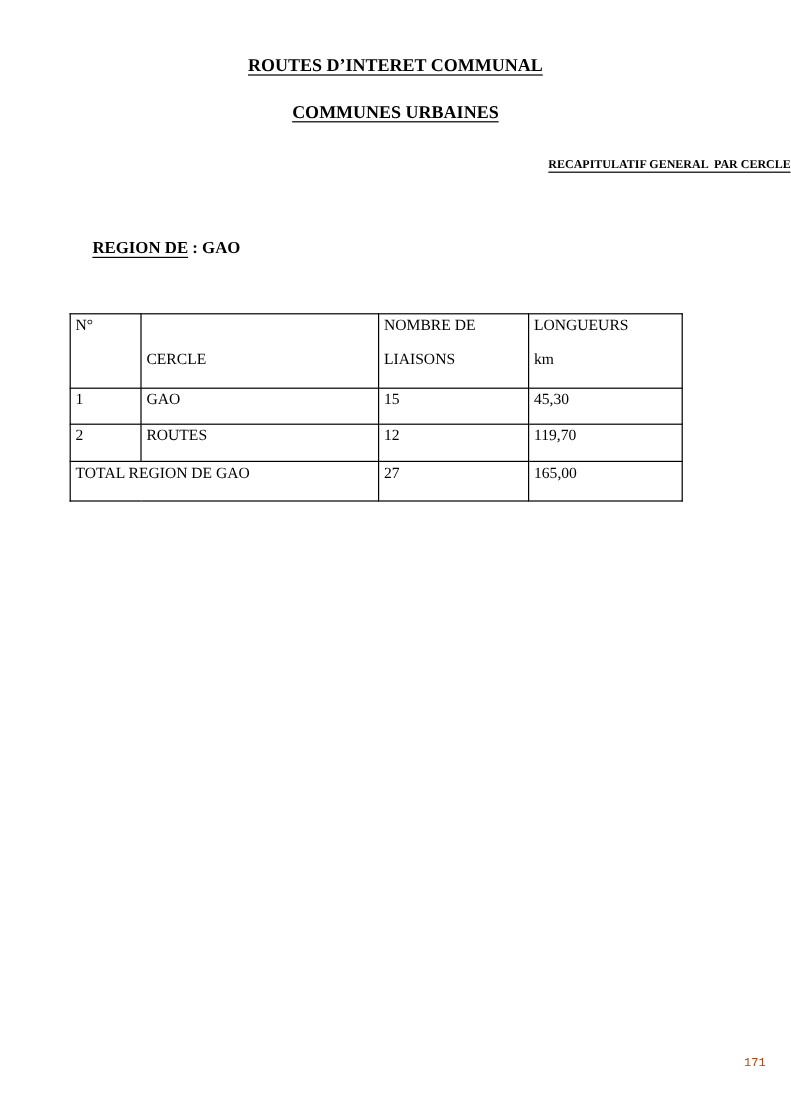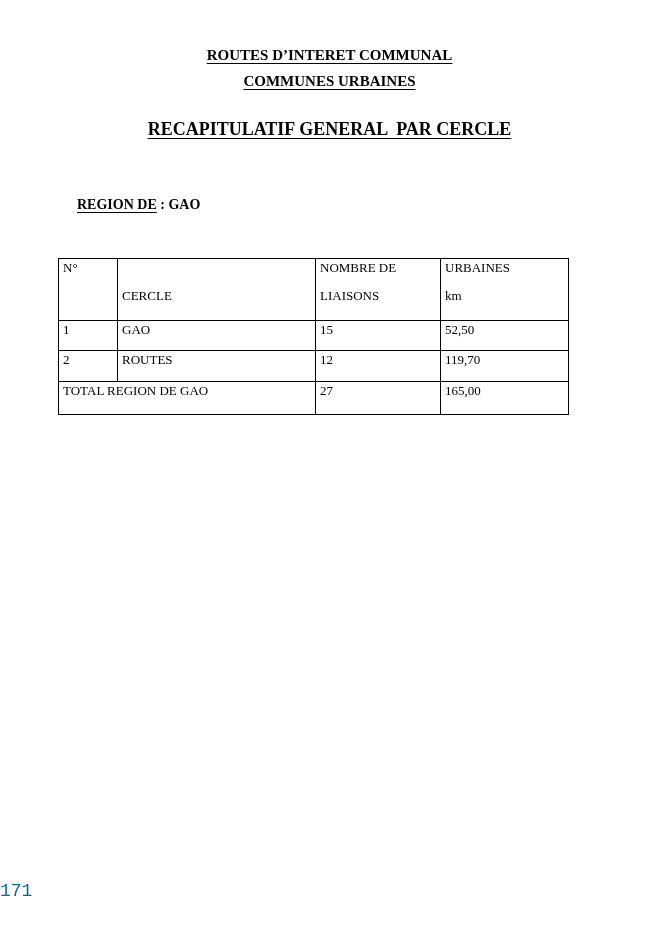--- a/index.html
+++ b/index.html
@@ -15,22 +15,22 @@
   }
   .heading {
     text-align: center;
     font-weight: bold;
     white-space: pre;
     text-decoration: underline;
     text-underline-offset: 3px;
   }
   .h1 { padding-top: 47px; }
   .h1, .h2 { font-size: 15px; }
-  .h2 { margin-top: 9px; }
-  .h3 { margin-top: 29px; font-size: 18px; }
+  .h2 { margin-top: 22px; }
+  .h3 { margin-top: 29px; font-size: 10px; text-align: right; }
   .region-line {
     margin-top: 41px;
     margin-left: 63px;
     font-size: 14px;
     font-weight: bold;
     white-space: pre;
     font-family: Liberation Serif, serif;
   }
   .region-label { text-decoration: underline; text-underline-offset: 3px; }
   table.recap {
@@ -55,24 +55,24 @@
   .hdr { font-weight: bold; }
   .hdr .line1 { height: 28px; }
   .ta-c { text-align: left; }
   .ta-l { text-align: left; }
   .bold { font-weight: bold; }
   .page-number {
     position: absolute;
     top: 881px;
     left: 0;
     right: 21px;
-    text-align: left;
+    text-align: right;
     font-family: "Liberation Mono", monospace;
-    font-size: 18px;
-    color: #0369a1;
+    font-size: 10px;
+    color: #c2410c;
   }
 </style>
 </head>
 <body>
 
 <div class="page">
 
   <div class="heading h1">ROUTES D’INTERET COMMUNAL</div>
   <div class="heading h2">COMMUNES URBAINES</div>
   <div class="heading h3">RECAPITULATIF GENERAL  PAR CERCLE</div>
@@ -96,30 +96,30 @@
         </td>
         <td class="hdr ta-c">
           <div class="line1"></div>
           <div class="line2">CERCLE</div>
         </td>
         <td class="hdr ta-c">
           <div class="line1">NOMBRE DE</div>
           <div class="line2">LIAISONS</div>
         </td>
         <td class="hdr ta-c">
-          <div class="line1">URBAINES</div>
+          <div class="line1">LONGUEURS</div>
           <div class="line2">km</div>
         </td>
       </tr>
 
       <tr class="data-row-1">
         <td class="ta-c bold">1</td>
         <td class="ta-l">GAO</td>
         <td class="ta-c">15</td>
-        <td class="ta-c">52,50</td>
+        <td class="ta-c">45,30</td>
       </tr>
 
       <tr class="data-row-2">
         <td class="ta-c bold">2</td>
         <td class="ta-l">ROUTES</td>
         <td class="ta-c">12</td>
         <td class="ta-c">119,70</td>
       </tr>
 
       <tr class="total-row">

